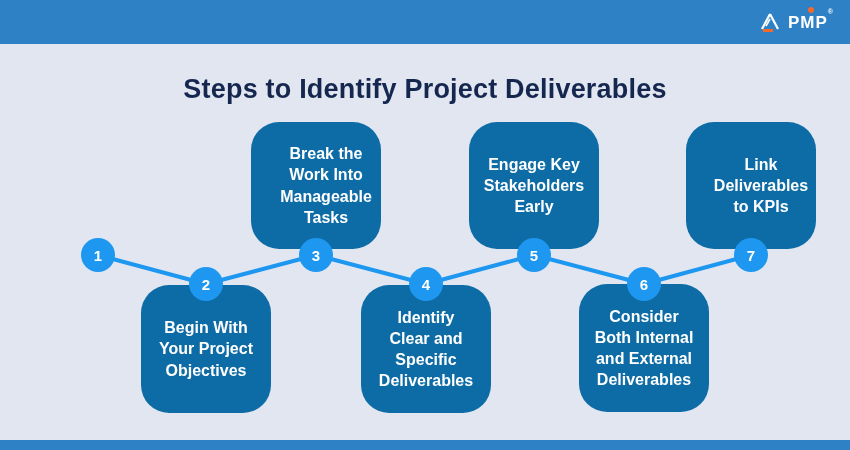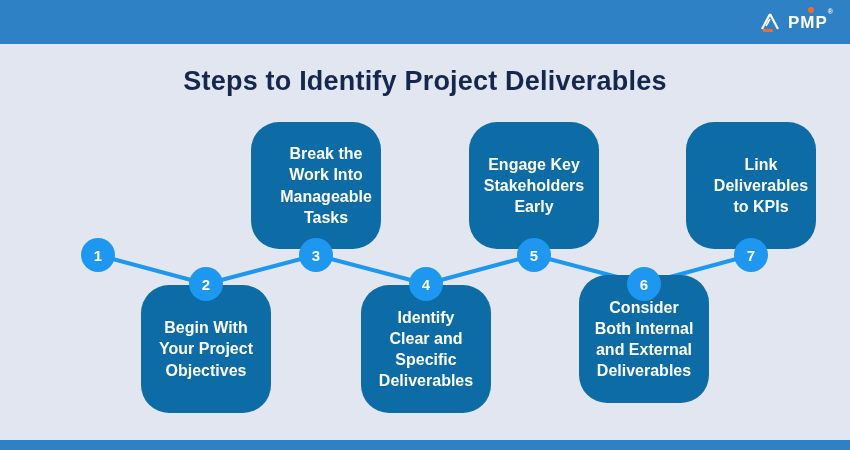--- a/index.html
+++ b/index.html
@@ -36,21 +36,21 @@
   .logo-dot{
     position:absolute;top:-7px;left:50%;margin-left:-3px;
     width:6px;height:6px;border-radius:50%;
     background:var(--logo-orange);
   }
   .logo-reg{
     color:#ffffff;font-size:7px;vertical-align:top;position:relative;top:-6px;
   }
   
   .page-title{
-    position:absolute;left:0;top:66px;width:850px;
+    position:absolute;left:0;top:74px;width:850px;
     text-align:center;
     color:var(--title);
     font-size:27px;font-weight:800;letter-spacing:0.2px;
   }
   
   .step-box{
     position:absolute;width:130px;height:127px;
     background:var(--box);
     border-radius:28px;
     display:flex;align-items:center;justify-content:center;
@@ -61,21 +61,21 @@
   .step-label{
     font-size:16px;font-weight:600;line-height:1.32;
     white-space:pre-line;
   }
   .box-1{left:33px;top:122px;}
   .box-3{left:251px;top:122px;padding-left:32px;}
   .box-5{left:469px;top:122px;justify-content:center;}
   .box-7{left:686px;top:122px;padding-left:32px;}
   .box-2{left:141px;top:285px;height:128px;}
   .box-4{left:361px;top:285px;height:128px;}
-  .box-6{left:579px;top:275px;height:128px;justify-content:center;}
+  .box-6{left:579px;top:284px;height:128px;justify-content:center;}
   
   .connector-svg{
     position:absolute;left:0;top:0;width:850px;height:450px;
     pointer-events:none;
   }
   
   .step-number-badge{
     position:absolute;width:34px;height:34px;border-radius:50%;
     background:var(--accent);
     color:#ffffff;font-size:15px;font-weight:600;

